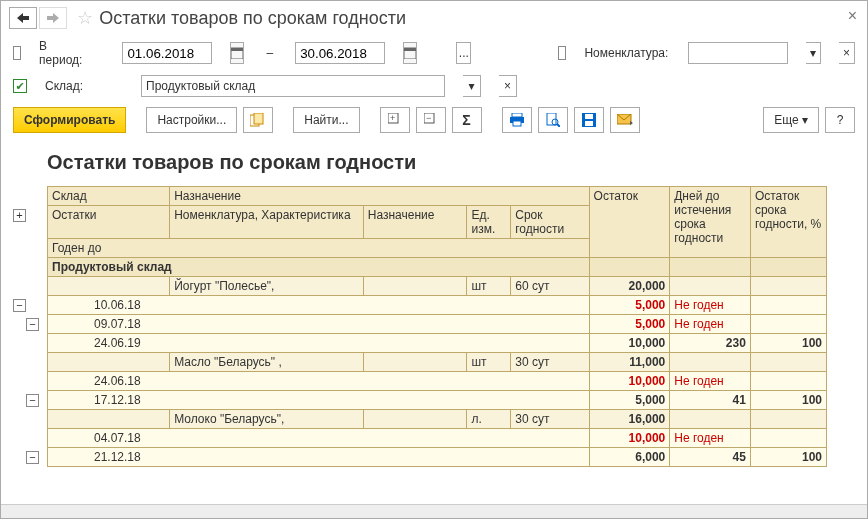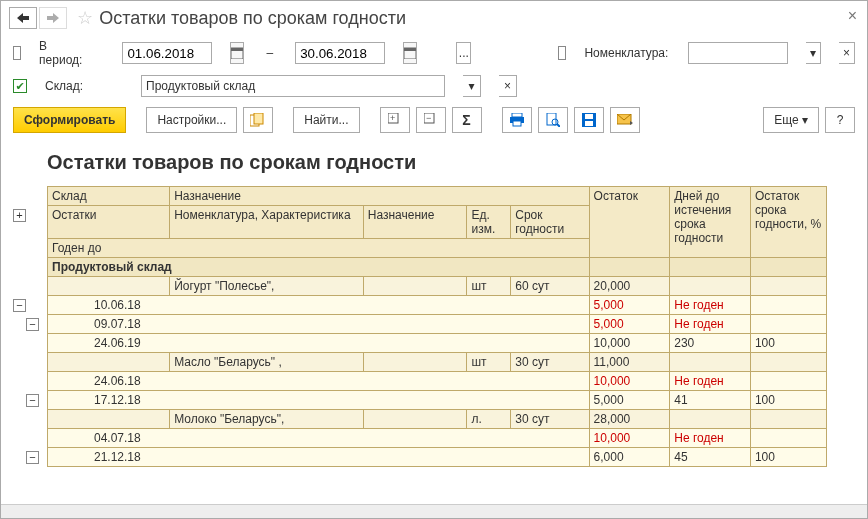--- a/index.html
+++ b/index.html
@@ -42,21 +42,21 @@
   .report-title { font-size: 20px; font-weight:bold; margin: 4px 0 12px 34px; }
   .exp-btn { width:13px; height:13px; border:1px solid #888; background:#fff; font-size:11px; line-height:10px; text-align:center; cursor:pointer; position:absolute; }
 
   table.report { border-collapse:collapse; margin-left:34px; width:780px; }
   table.report th, table.report td { border:1px solid #bfa96a; padding:2px 4px; font-size:12px; vertical-align:top; }
   table.report th { background:#f4eac7; font-weight:normal; text-align:left; }
   .lvl0 { background:#f1e7c2; font-weight:bold; }
   .lvl1 { background:#f9f3dc; }
   .lvl2 { background:#fffce9; }
   .indent2 { padding-left:46px !important; }
-  .num { text-align:left; }
+  .num { text-align:right;font-weight:bold; }
   .red { color:#cc0000; }
 
   .hscroll { height:14px; background:#eee; border-top:1px solid #ccc; }
 
   svg { display:block; }
 </style>
 </head>
 <body>
 
 <div class="window">
@@ -268,21 +268,21 @@
               <td class="num ">5,000</td>
               <td class=" num">41</td>
               <td class="num">100</td>
             </tr>
             <tr class="lvl1">
               <td></td>
               <td>Молоко "Беларусь",</td>
               <td></td>
               <td>л.</td>
               <td>30 сут</td>
-              <td class="num">28,000</td>
+              <td class="num">16,000</td>
               <td class="num"></td>
               <td class="num"></td>
             </tr>
             <tr class="lvl2">
               <td colspan="5" class="indent2">04.07.18</td>
               <td class="num red">10,000</td>
               <td class="red ">Не годен</td>
               <td class="num"></td>
             </tr>
             <tr class="lvl2">

